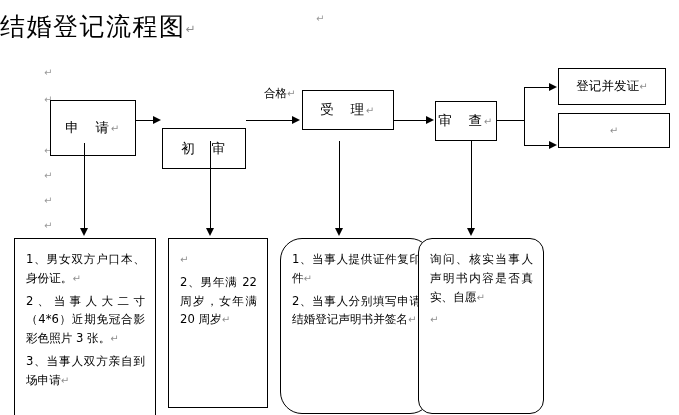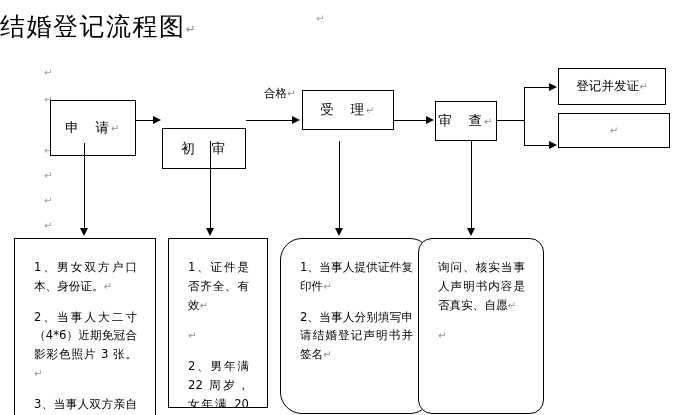--- a/index.html
+++ b/index.html
@@ -9,21 +9,21 @@
 
   .box{position:absolute;border:1.4px solid #000;background:#fff;box-sizing:border-box;}
   .box .lbl{display:flex;width:100%;height:100%;align-items:center;justify-content:center;
             font-size:13.5px;letter-spacing:.12em;white-space:nowrap;}
 
   .stagebox .lbl{font-size:13.5px;}
   .rightbox .lbl{font-size:12.5px;letter-spacing:.01em;}
 
   .detail{position:absolute;border:1.4px solid #000;background:#fff;box-sizing:border-box;
           padding:7px 6px 4px 7px;overflow:hidden;}
-  .detail p{margin:12px;font-size:11.6px;line-height:1.62;
+  .detail p{margin:4px;font-size:11.6px;line-height:1.62;
             text-align:justify;text-justify:inter-ideograph;}
 
   .pil{color:#8f8f8f;font-size:10px;font-family:"DejaVu Sans",sans-serif;}
   .pmark{position:absolute;color:#9a9a9a;font-size:10px;line-height:1;}
 
   #title{position:absolute;left:0;top:10px;width:679px;
          font-family:"DejaVu Serif","Liberation Serif",serif;
          font-size:25px;letter-spacing:.06em;font-weight:400;}
   #title .pil{font-size:12px;vertical-align:2px;}
 
@@ -127,21 +127,20 @@
   <div class="edge v" style="left:471px;top:141px;height:88px;"></div>
   <div class="arrow down" style="left:467px;top:228px;"></div>
 
   <div class="detail" style="left:14px;top:238px;width:142px;height:182px;">
     <p><span>1、男女双方户口本、身份证。</span><span class="pil">↵</span></p>
     <p><span>2、当事人大二寸（4*6）近期免冠合影彩色照片 3 张。</span><span class="pil">↵</span></p>
     <p><span>3、当事人双方亲自到场申请</span><span class="pil">↵</span></p>
   </div>
 
   <div class="detail" style="left:168px;top:238px;width:100px;height:170px;">
-    <p><span>1、证件是否齐全、有效</span><span class="pil">↵</span></p>
     <p><span class="pil">↵</span></p>
     <p><span>2、男年满 22 周岁，女年满 20 周岁</span><span class="pil">↵</span></p>
   </div>
 
   <div class="detail" style="left:280px;top:238px;width:152px;height:176px;border-radius:22px;">
     <p><span>1、当事人提供证件复印件</span><span class="pil">↵</span></p>
     <p><span>2、当事人分别填写申请结婚登记声明书并签名</span><span class="pil">↵</span></p>
   </div>
 
   <div class="detail" style="left:418px;top:238px;width:126px;height:176px;border-radius:14px;">

